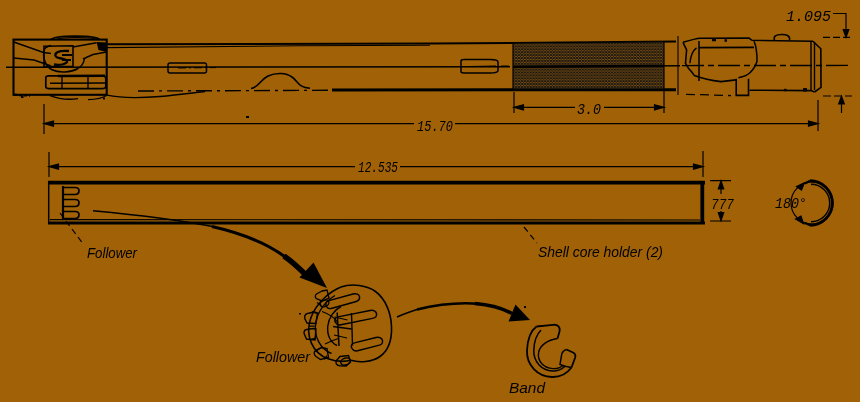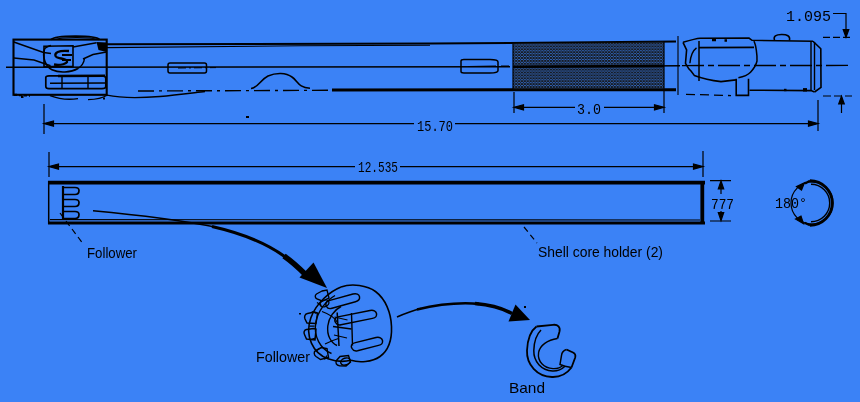--- a/index.html
+++ b/index.html
@@ -1,16 +1,16 @@
 <!DOCTYPE html>
 <html><head>
 <meta charset="utf-8">
 <style>
   html,body{margin:0;padding:0;background:#ffffff;}
-  #page{width:860px;height:402px;position:relative;background:#3b82f6;}
+  #page{width:860px;height:402px;position:relative;background:#a16207;font-style:italic;}
   svg{position:absolute;top:0;left:0;}
   text{font-family:"Liberation Sans",sans-serif;fill:#000;} text.m{font-family:"Liberation Mono",monospace;}
 </style>
 </head>
 <body>
 <div id="page">
 <svg width="860" height="402" viewBox="0 0 860 402">
 <defs>
 <pattern id="hatch" width="2.9" height="2.9" patternUnits="userSpaceOnUse">
   <path d="M-0.5,3.4 L3.4,-0.5 M-0.5,-0.5 L3.4,3.4" stroke="#141414" stroke-width="1.0" fill="none"></path>

